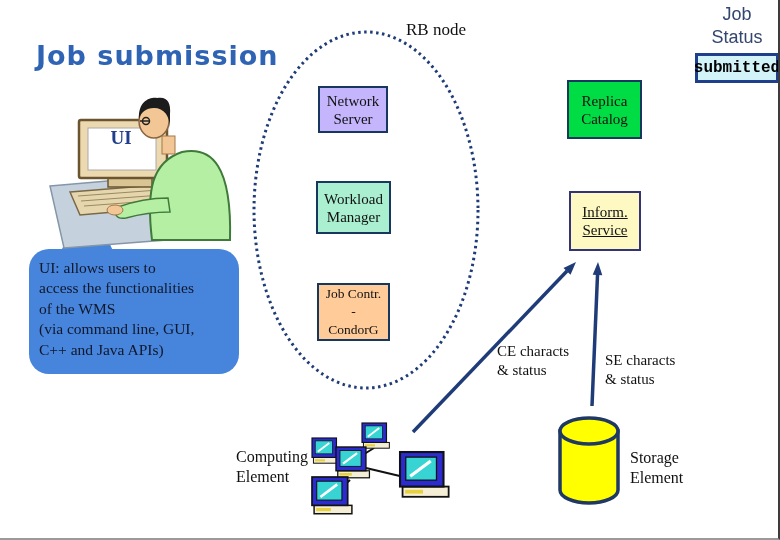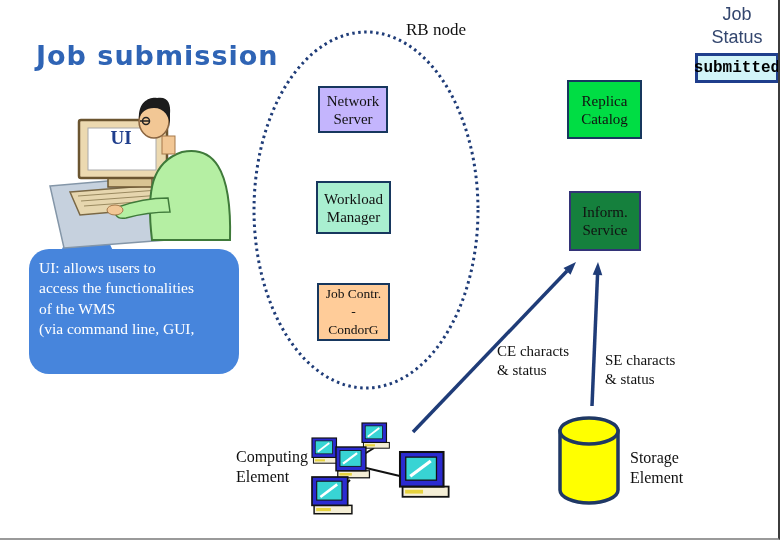--- a/index.html
+++ b/index.html
@@ -36,21 +36,21 @@
   .box-jobctrl  { left:317px; top:283px; width:73px; height:58px; font-size:13.5px; line-height:1.35; }
   .box-replica  { left:567px; top:80px;  width:75px; height:59px; }
   .box-inform   { left:569px; top:191px; width:72px; height:60px; border-color:#333377; }
   .ui-screen-label {
     left:88px; top:127px; width:66px; text-align:center;
     font-weight:bold; font-size:19px; color:#1f3e8c;
   }
   .callout {
     left:29px; top:249px; width:210px; height:125px; box-sizing:border-box;
     border-radius:20px; padding:9px 8px 8px 10px;
-    font-size:15.5px; line-height:1.32; color:#ffffff;
+    font-size:15.5px; line-height:1.32; color:#0f172a;
   }
   .edge-label-ce { left:497px; top:342px; font-size:15px; }
   .edge-label-se { left:605px; top:351px; font-size:15px; }
   .ce-label { left:236px; top:447px; font-size:16px; }
   .se-label { left:630px; top:448px; font-size:16px; }
 </style>
 </head>
 <body>
 
 <div class="slide">
@@ -128,30 +128,31 @@
   <div class="node-box box-workload" style="background: rgb(169, 239, 208);">Workload
 Manager</div>
 
   <div class="node-box box-jobctrl" style="background: rgb(255, 204, 153);">Job Contr.
 -
 CondorG</div>
 
   <div class="node-box box-replica" style="background: rgb(0, 221, 68);">Replica
 Catalog</div>
 
-  <div class="node-box box-inform" style="background: #15803d;">Inform.
+  <div class="node-box box-inform" style="background: #fef9c3; text-decoration: underline;">Inform.
 Service</div>
 
   <div class="abs ui-screen-label">UI</div>
 
   <div class="abs callout" style="background: rgb(71, 133, 220);">
     <div>UI: allows users to</div>
     <div>access the functionalities</div>
     <div>of the WMS</div>
     <div>(via command line, GUI,</div>
+    <div>C++ and Java APIs)</div>
   </div>
 
   <div class="abs serif-label edge-label-ce">CE characts
 &amp; status</div>
 
   <div class="abs serif-label edge-label-se">SE characts
 &amp; status</div>
 
   <div class="abs serif-label ce-label">Computing
 Element</div>

